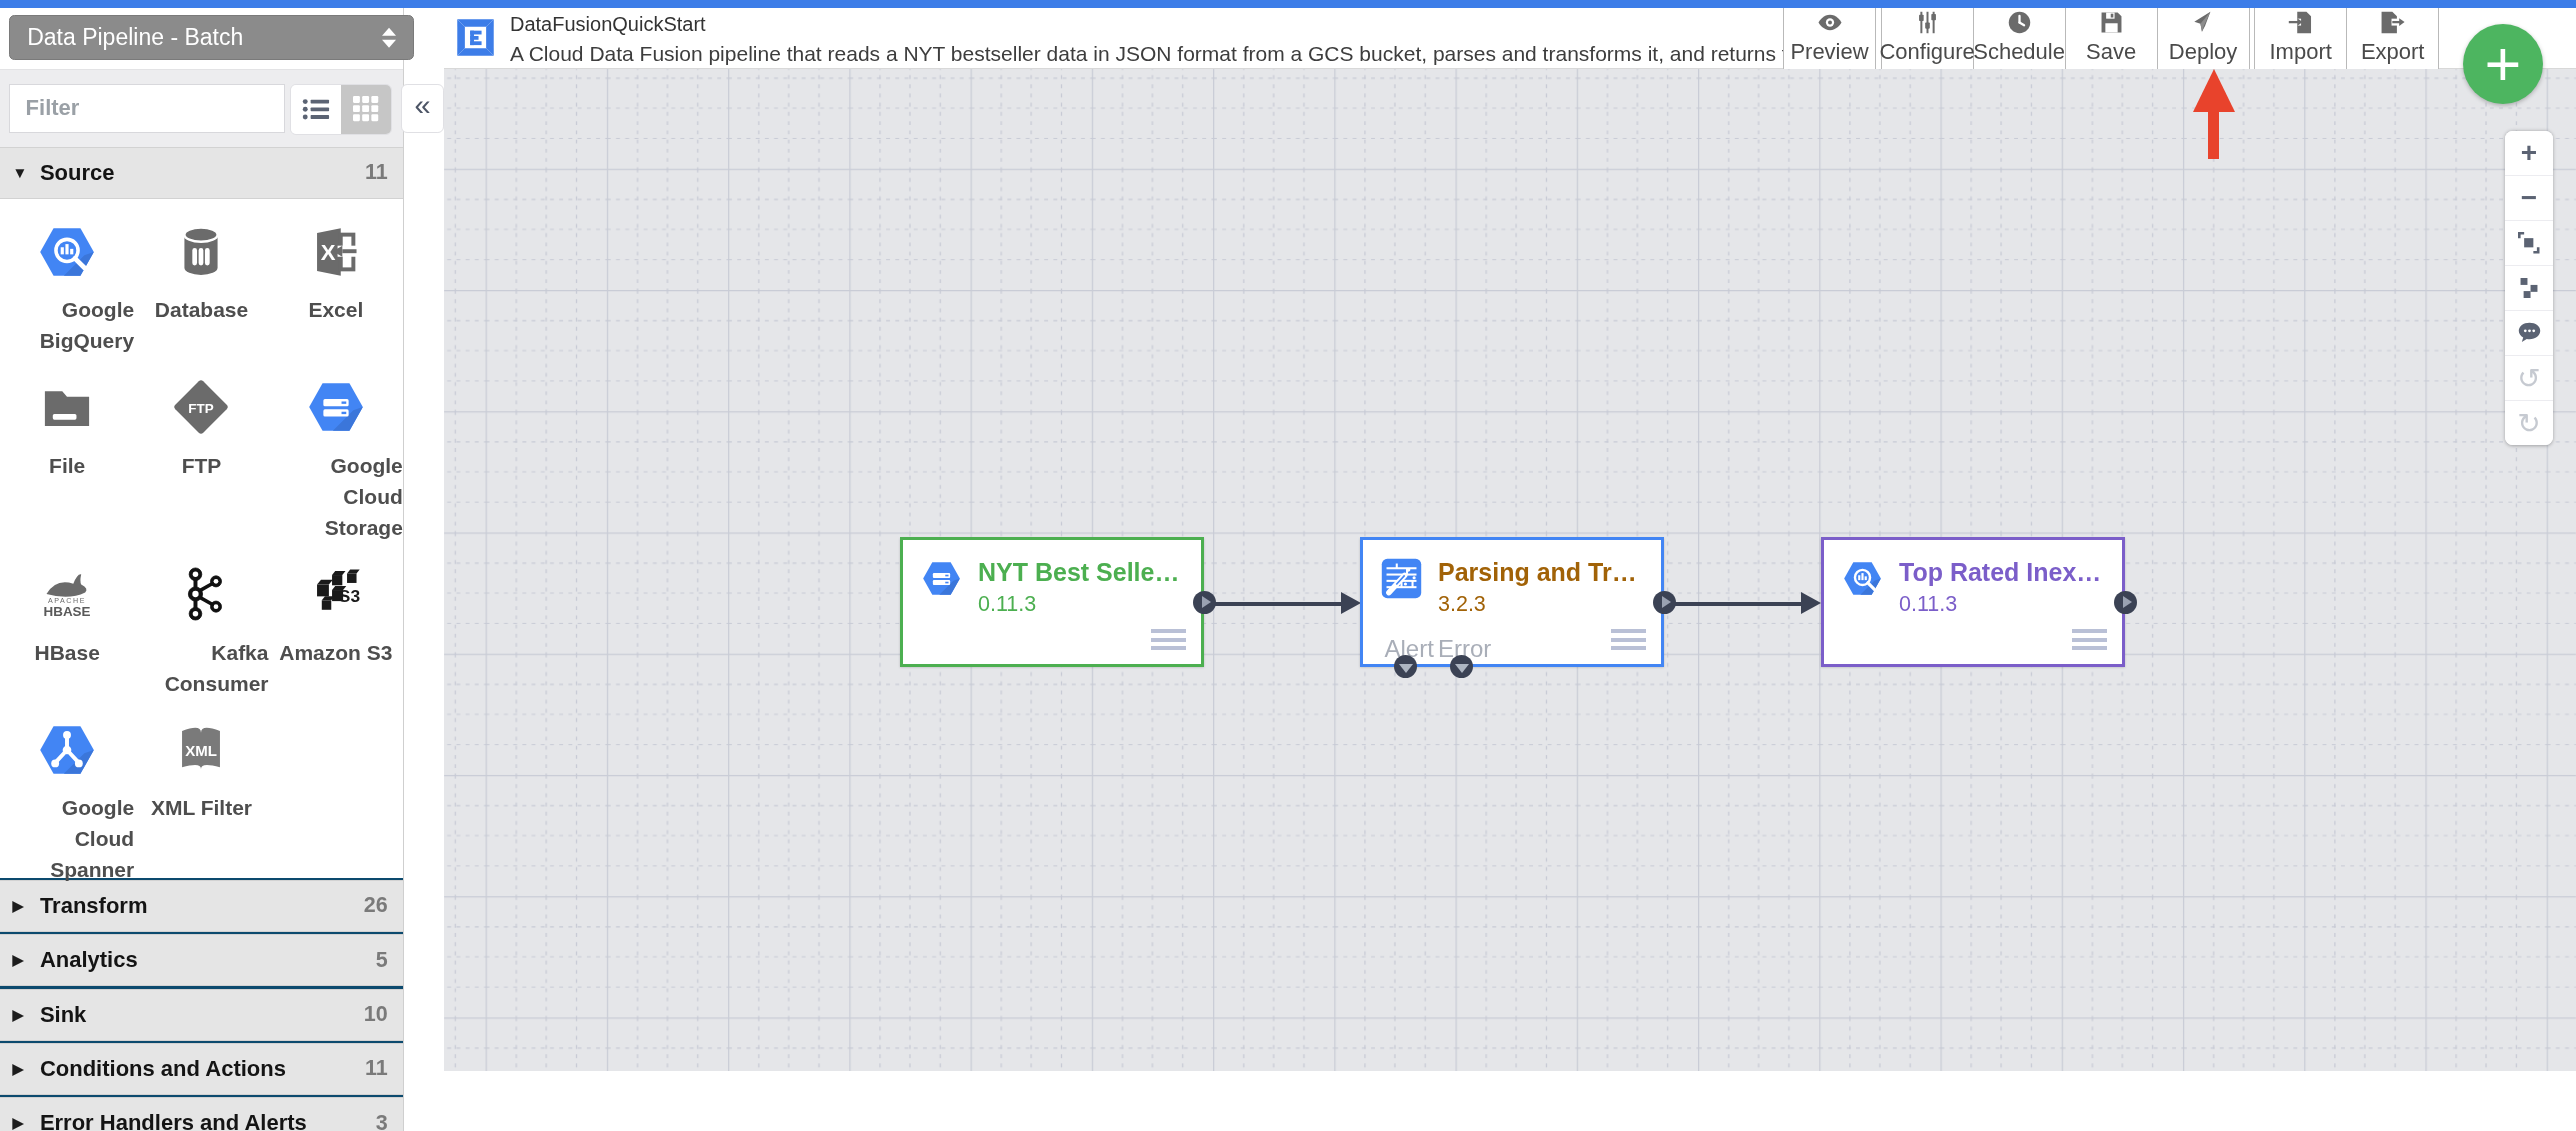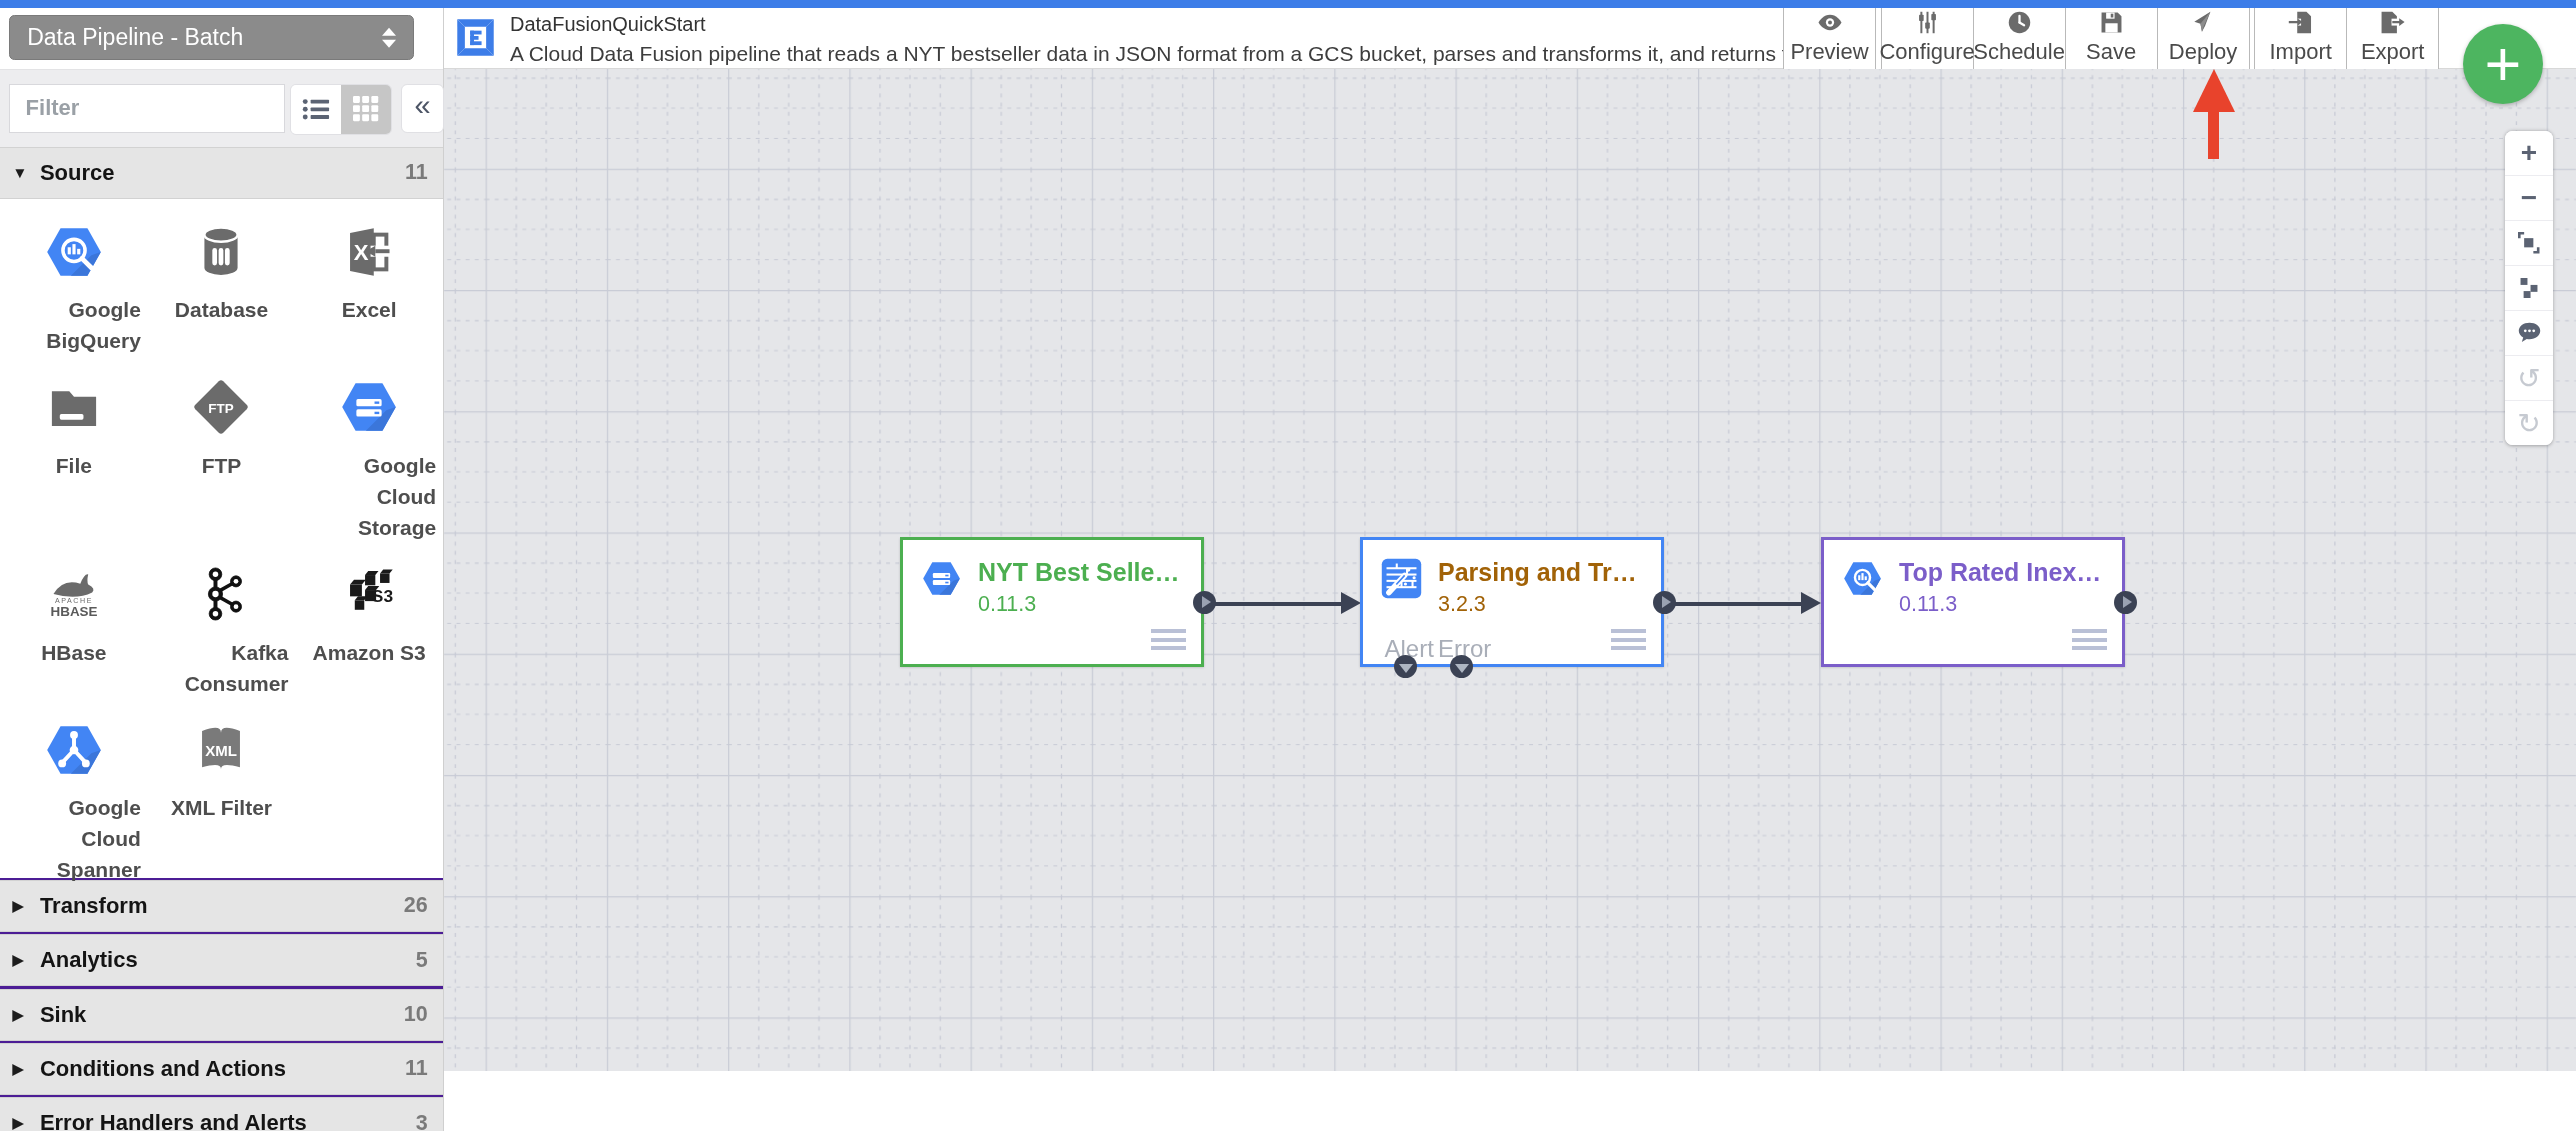--- a/index.html
+++ b/index.html
@@ -2,21 +2,21 @@
 <html style="font-size:12.3px"><head>
 <meta charset="utf-8">
 <style>
   html,body{margin:0;padding:0;}
   .stage{position:relative;width:2576px;height:1131px;background:#fff;overflow:hidden;
          font-family:"Liberation Sans",sans-serif;-webkit-font-smoothing:antialiased;}
   
   .top-strip{position:absolute;left:0;top:0;width:2576px;height:7.7px;background:#3d7de8;}
 
   
-  .sidebar{position:absolute;left:0;top:7.7px;width:444px;height:1124px;background:#4c1d95;
+  .sidebar{position:absolute;left:0;top:7.7px;width:404px;height:1124px;background:#0c4a6e;
            border-right:0.8px solid #cfcfcf;box-sizing:border-box;}
   .sb-head{height:61px;position:relative;background:#fff;}
   .pipeline-select{position:absolute;left:9.2px;top:7.7px;width:405px;height:45px;background:#8b8b8b;
         border:0.8px solid #7a7a7a;border-radius:5.4px;color:#fff;font-size:23px;line-height:43px;
         padding-left:17px;box-sizing:border-box;cursor:pointer;}
   .spinner{position:absolute;right:17px;top:50%;transform:translateY(-50%);display:flex;flex-direction:column;gap:4.6px;}
   .spinner b{width:0;height:0;border-left:7px solid transparent;border-right:7px solid transparent;display:block;}
   .spinner .up{border-bottom:8.4px solid #fff;}
   .spinner .dn{border-top:8.4px solid #fff;}
 

